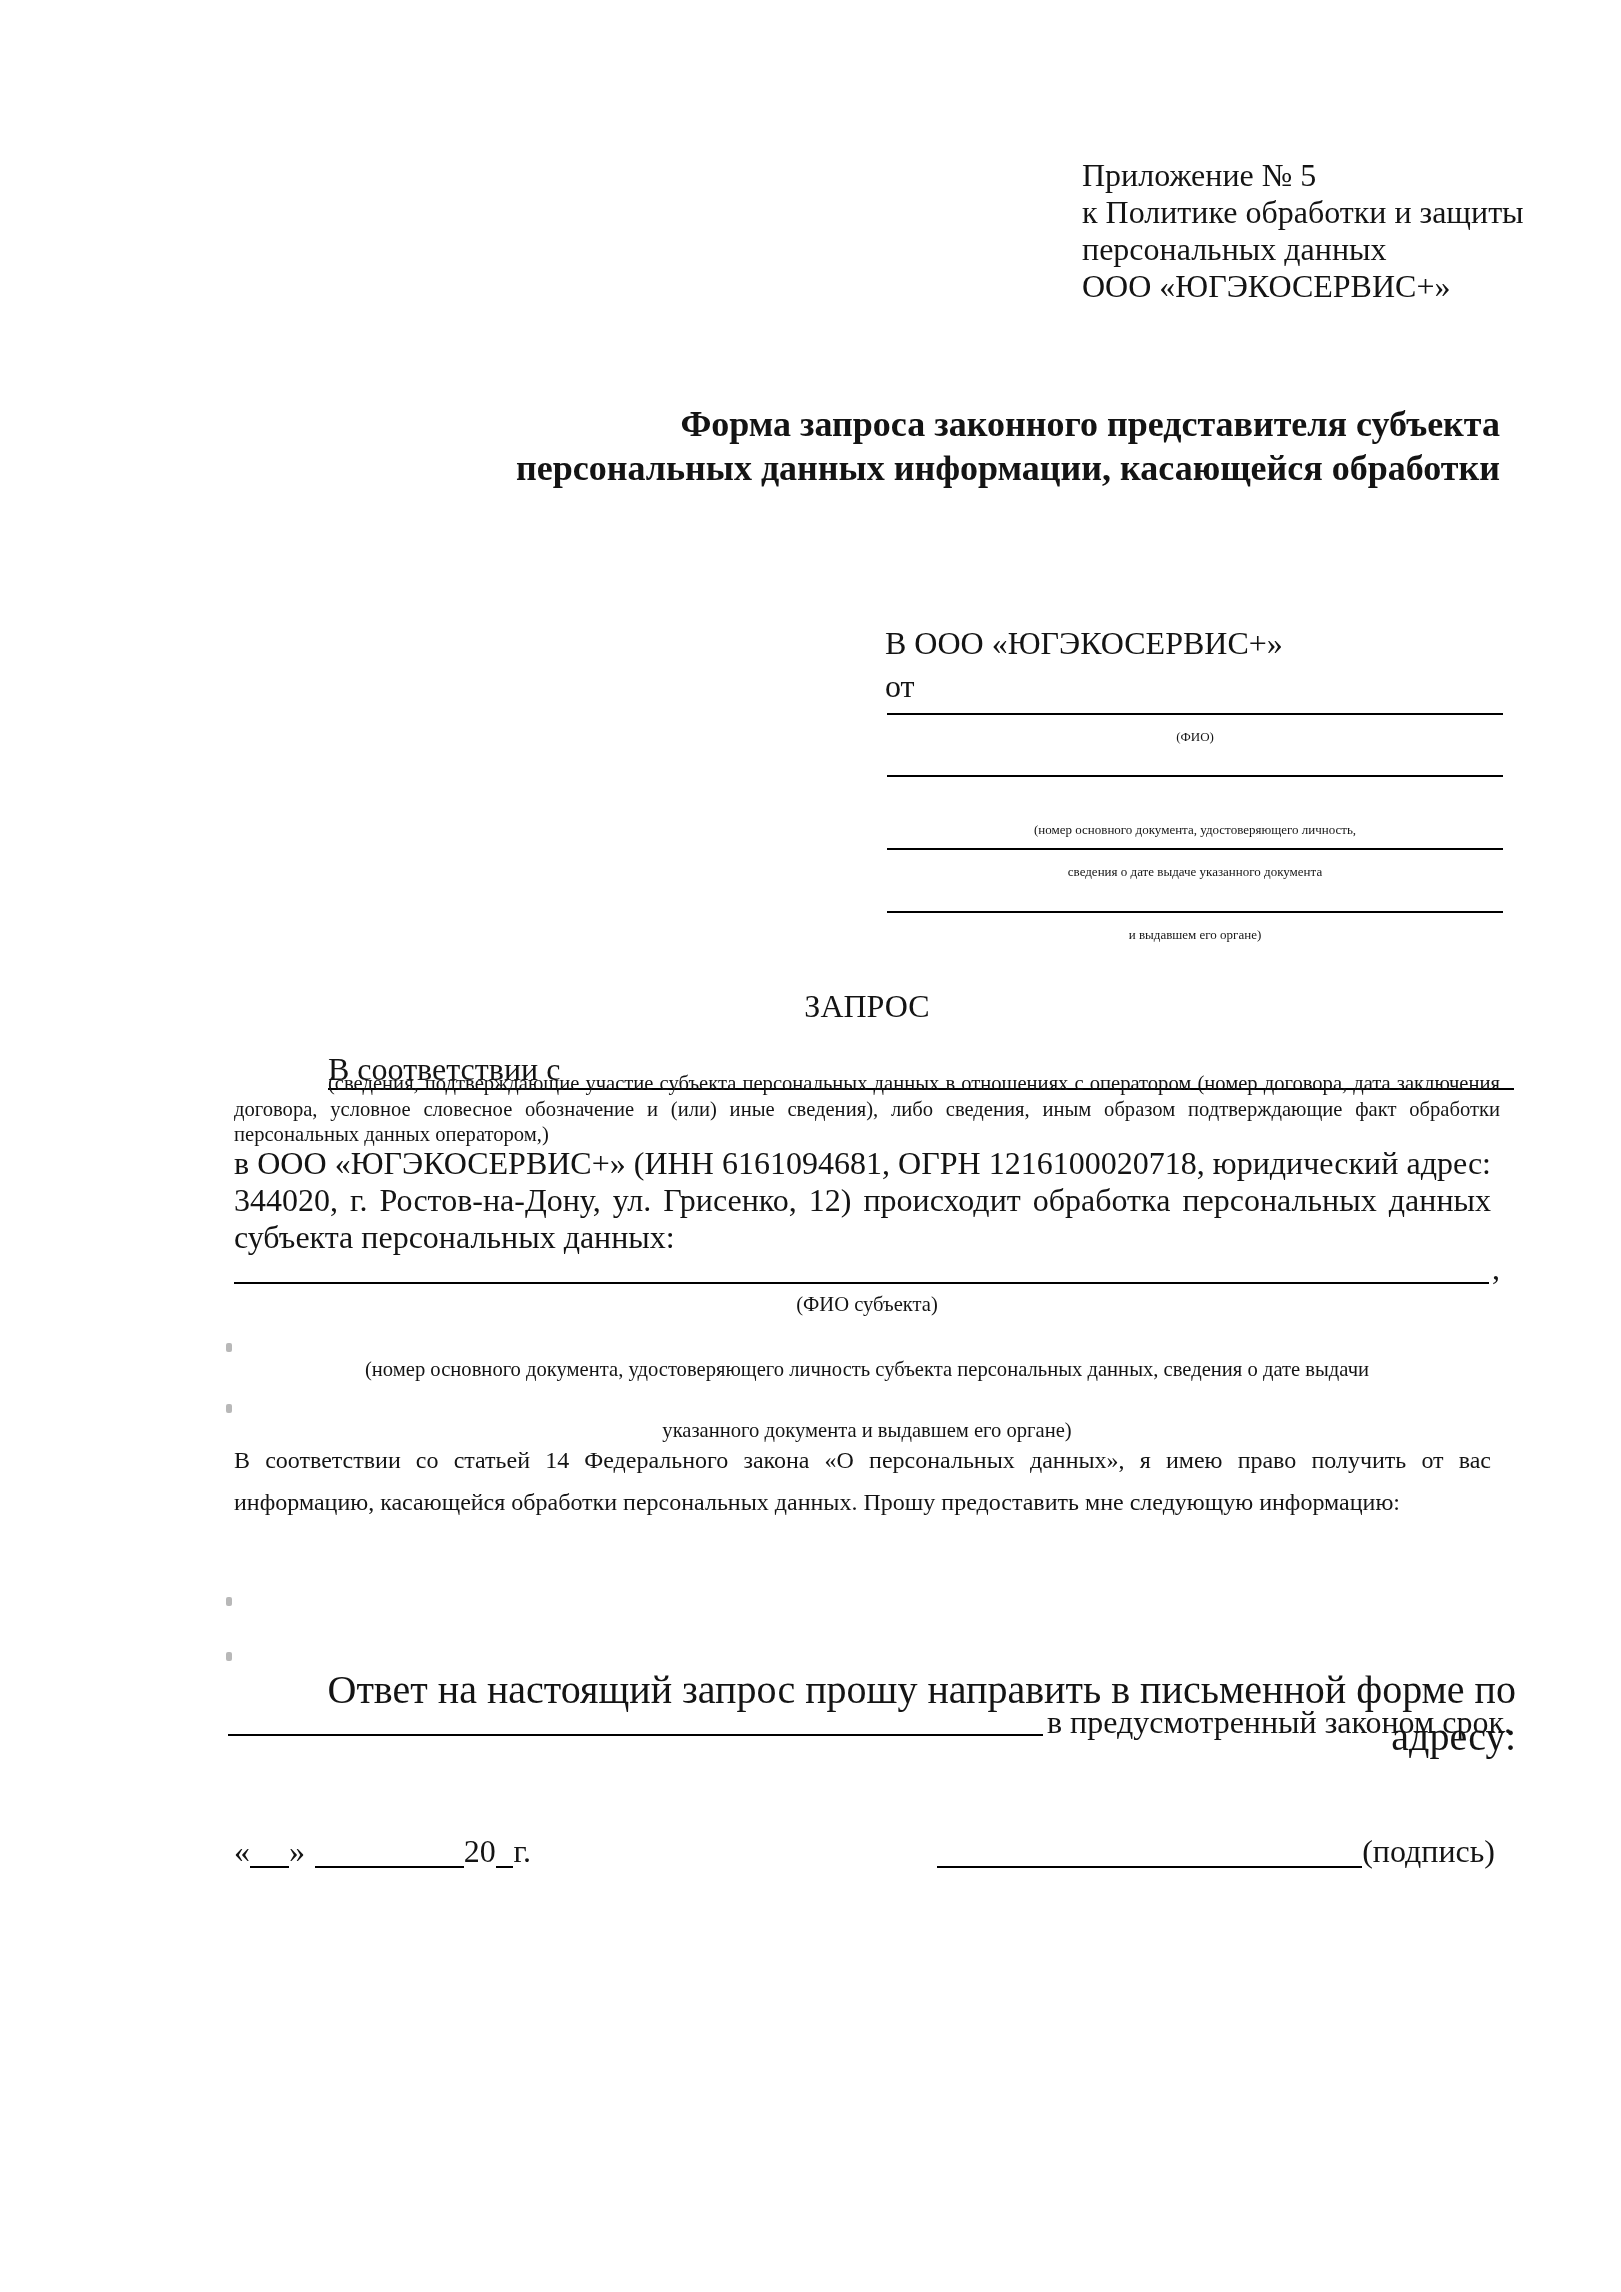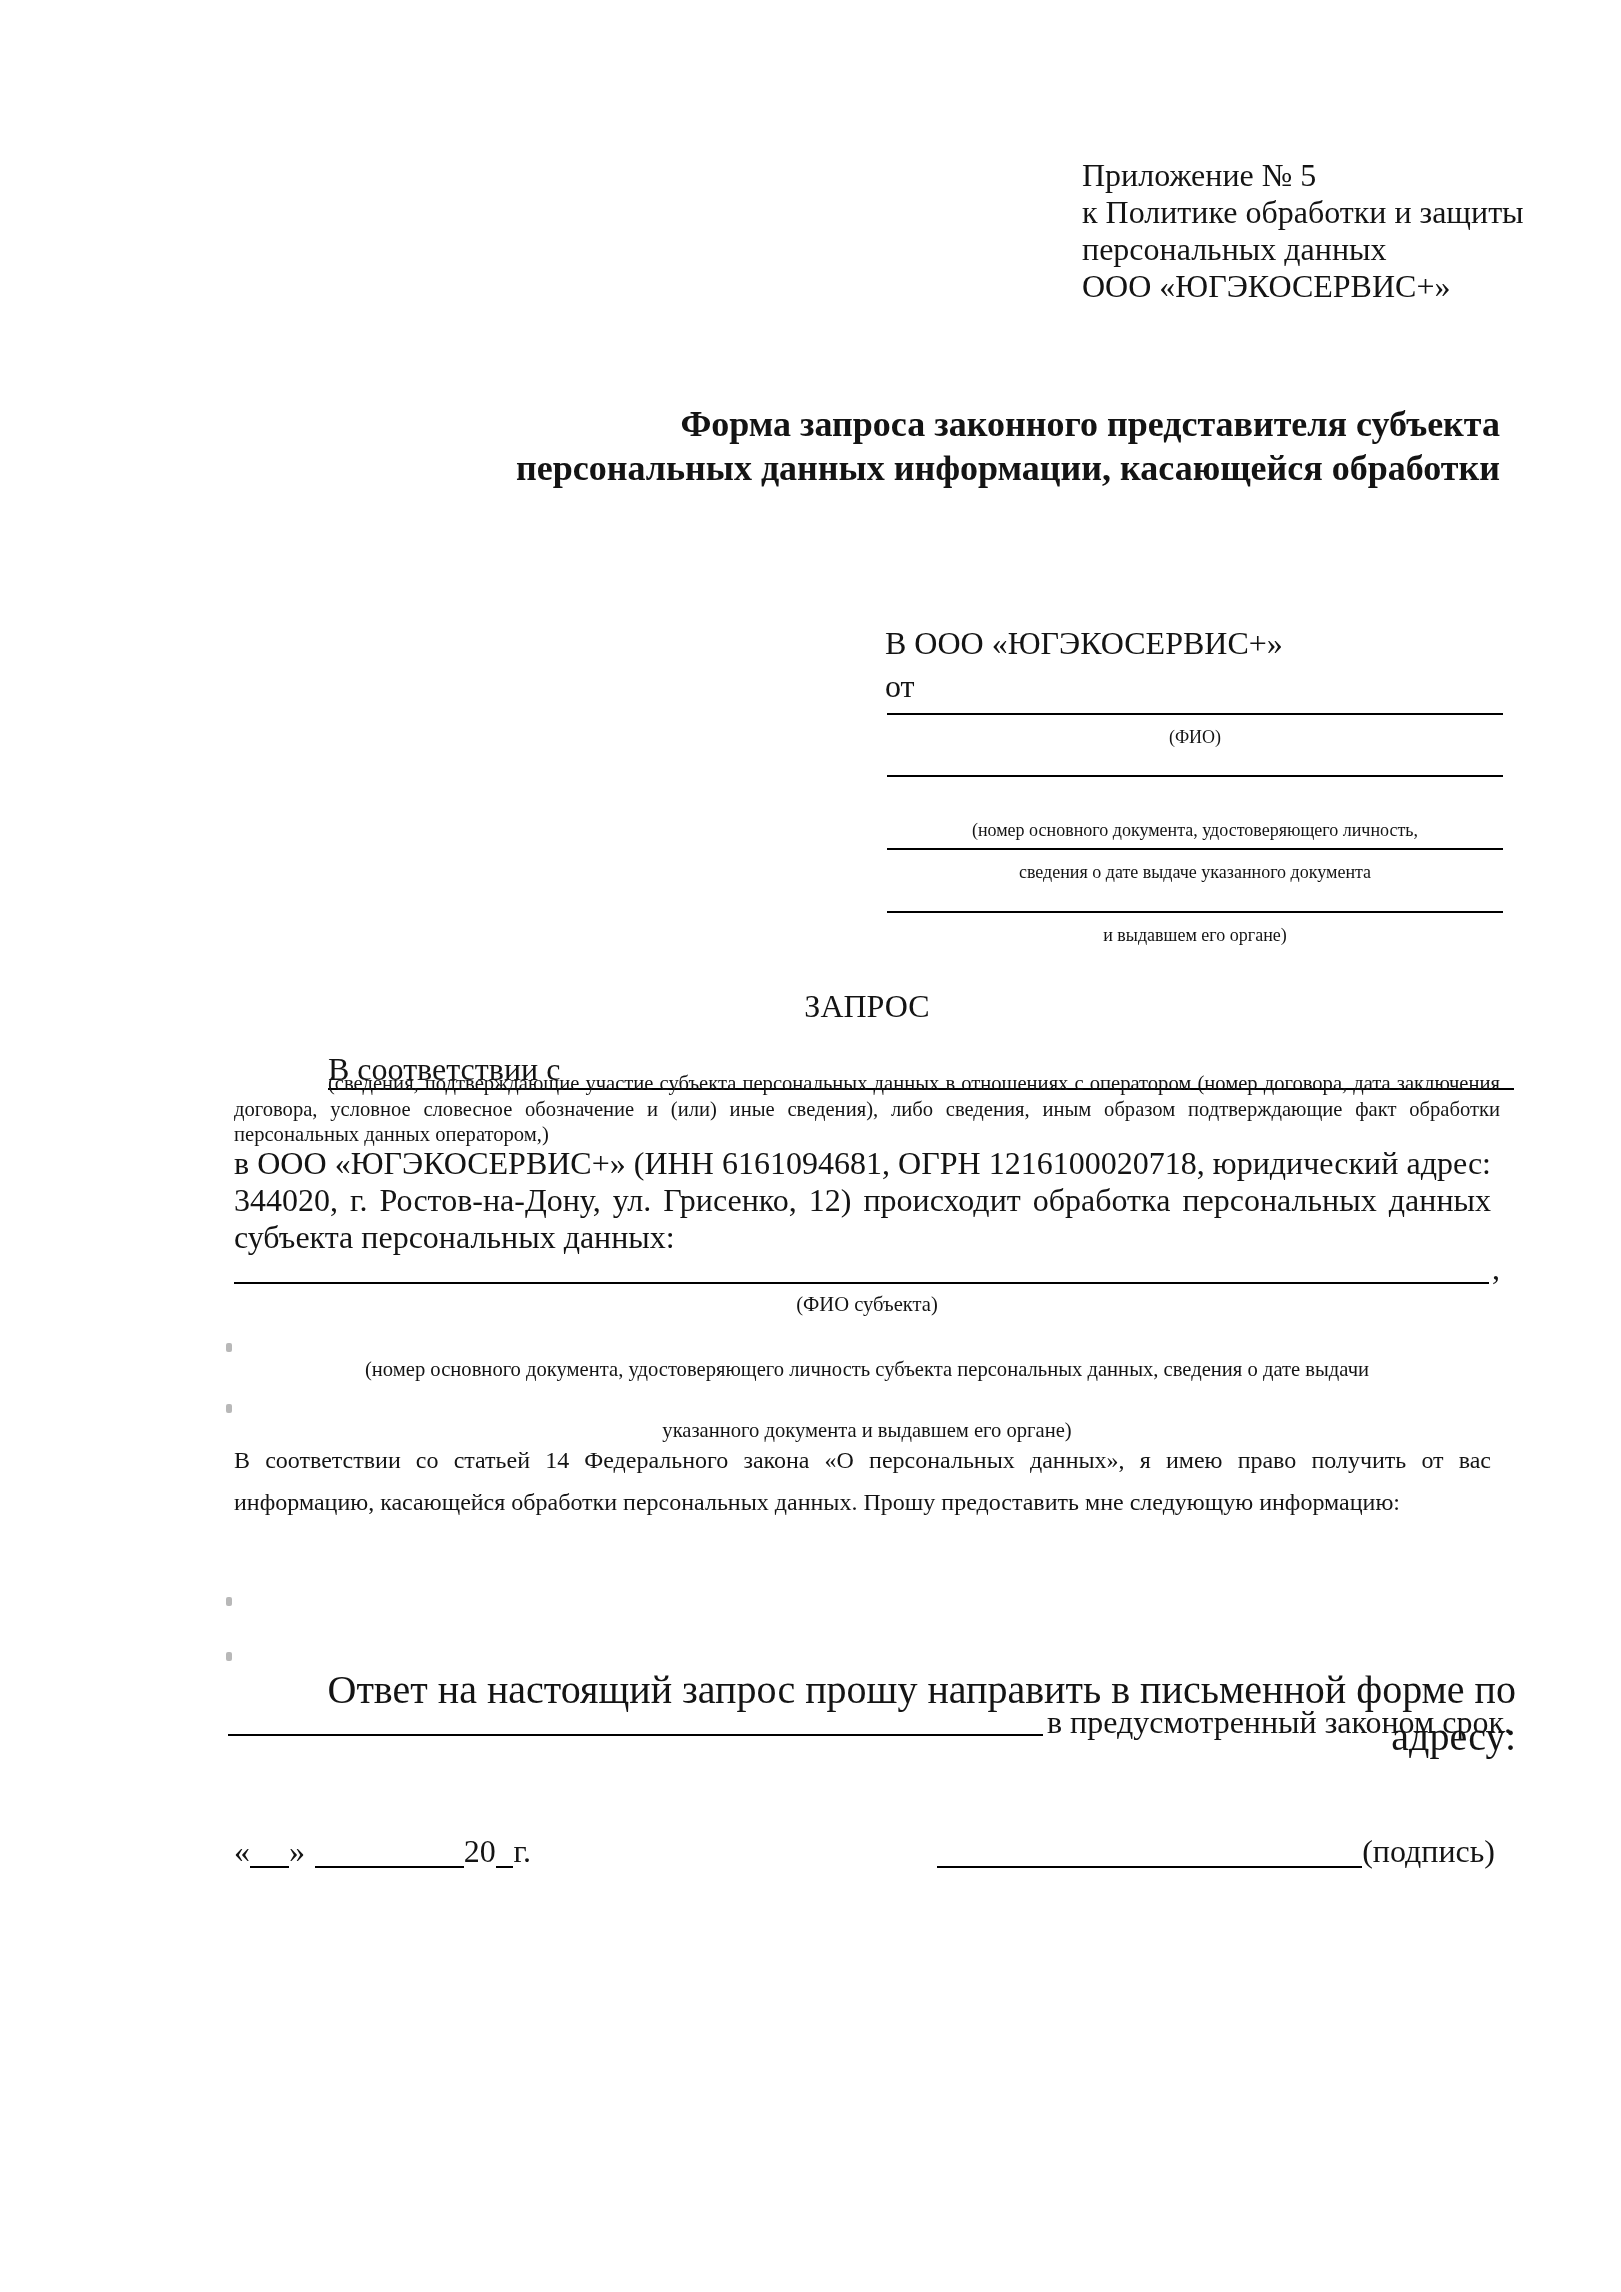--- a/index.html
+++ b/index.html
@@ -26,21 +26,21 @@
     font-size: 36px; font-weight: bold; line-height: 44px;
     text-align: right;
   }
 
   
   .addr-to   { left: 885px; top: 625px; }
   .addr-from { left: 885px; top: 668px; }
 
   .blank-line { border-bottom: 2.9px solid #000; }
   .field-blank { left: 887px; width: 616px; height: 35px; }
-  .field-caption { left: 887px; width: 616px; text-align: center; font-size: 18px; line-height: 24.5px; }
+  .field-caption { left: 887px; width: 616px; text-align: center; font-size: 13px; line-height: 24.5px; }
 
   
   .request-heading { left: 234px; width: 1266px; top: 988px; font-size: 32px; text-align: center; }
 
   .intro-row {
     left: 234px; top: 1051px; width: 1280px; height: 37px;
     display: flex; align-items: stretch; padding-left: 94px; flex-direction: column;
   }
   .intro-row .prefix { font-size: 32px; line-height: 37px; white-space: nowrap; padding-right: 11.8px; }
   .flex-blank { flex: 1 1 auto; border-bottom: 2.9px solid #000; }

